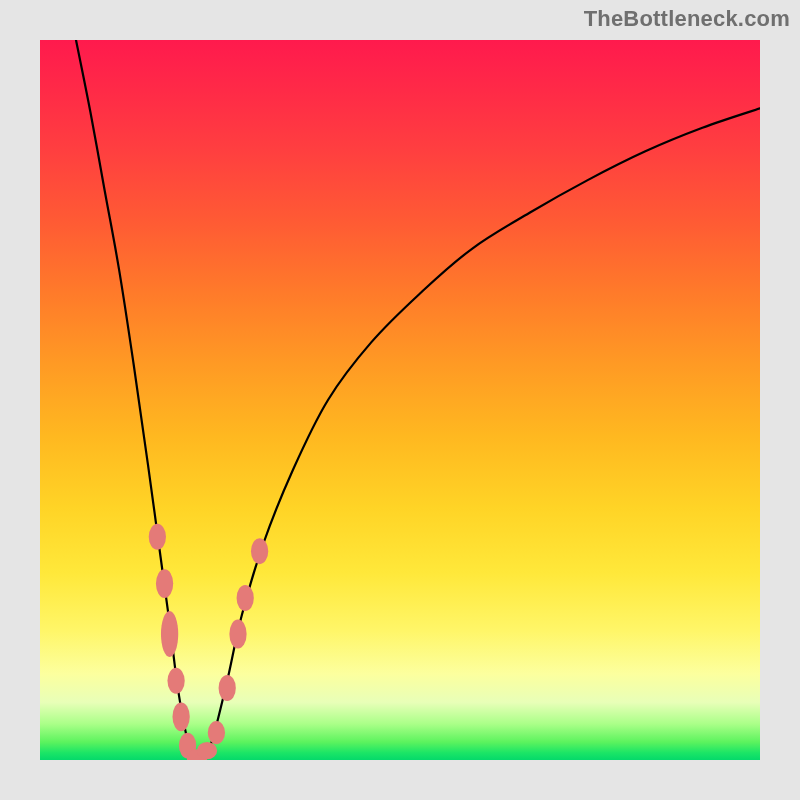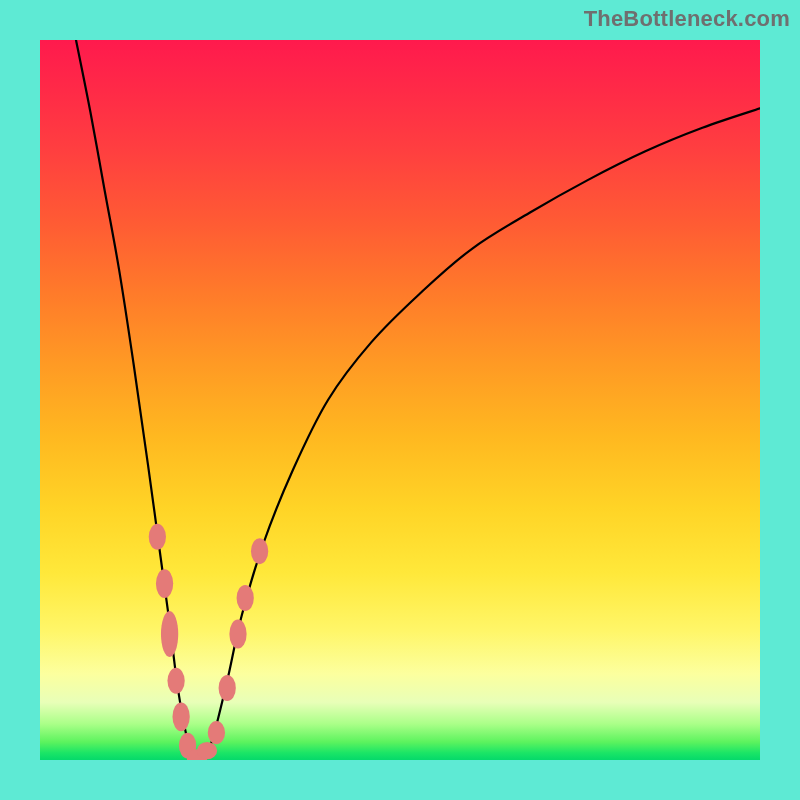--- a/index.html
+++ b/index.html
@@ -9,21 +9,21 @@
     height: 800px;
     background: #000000;
     overflow: hidden;
   }
   .frame {
     position: absolute;
     left: 0;
     top: 0;
     width: 800px;
     height: 800px;
-    background: #5eead4;
+    background: #e5e5e5;
   }
   .plot-area {
     position: absolute;
     left: 40px;
     top: 40px;
     width: 720px;
     height: 720px;
     overflow: hidden;
   }
   .gradient {

